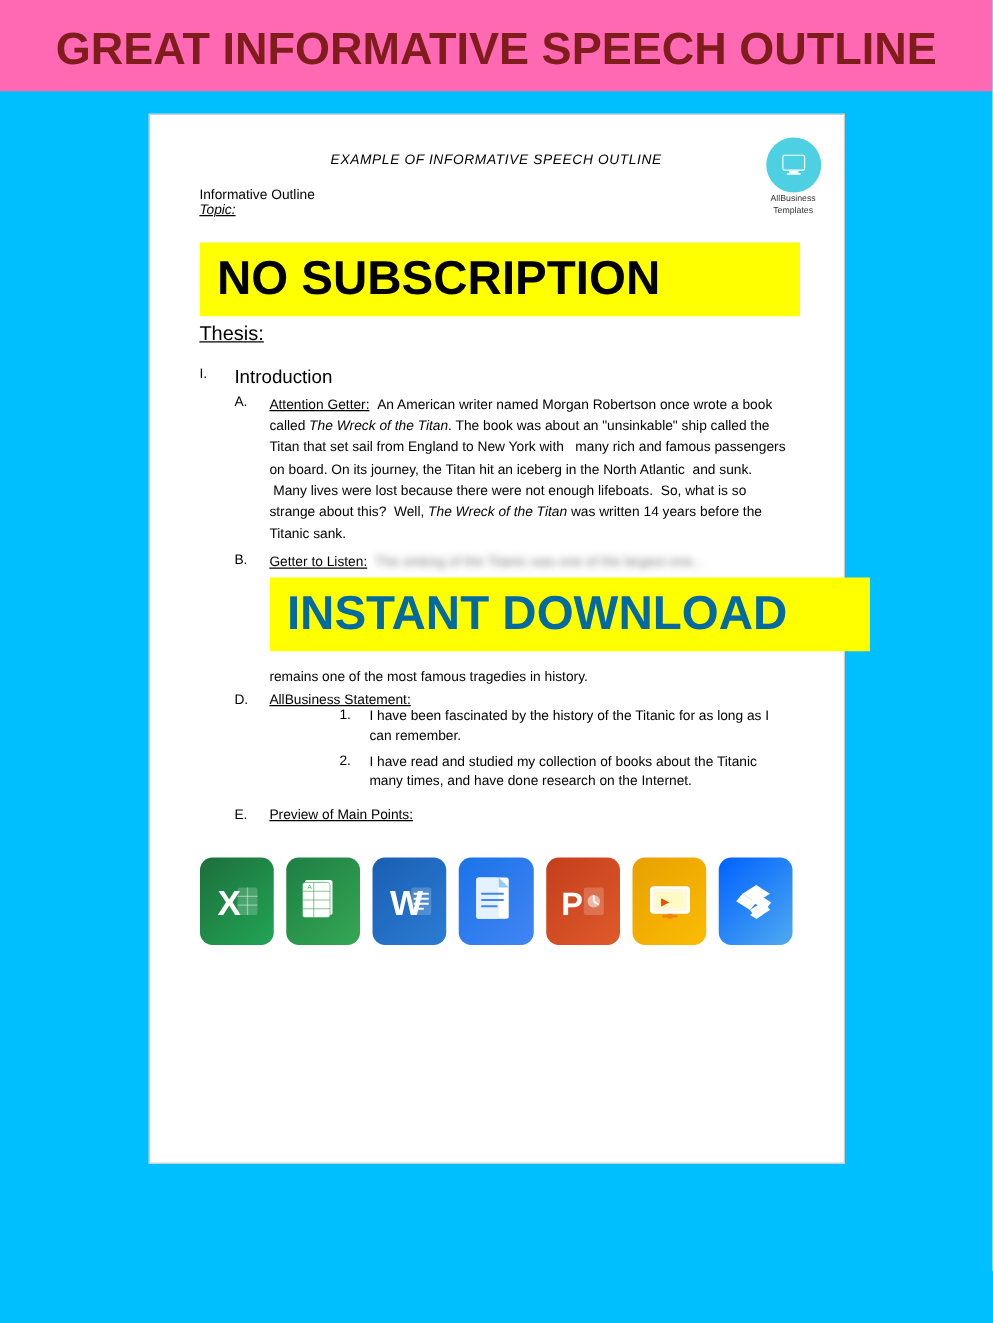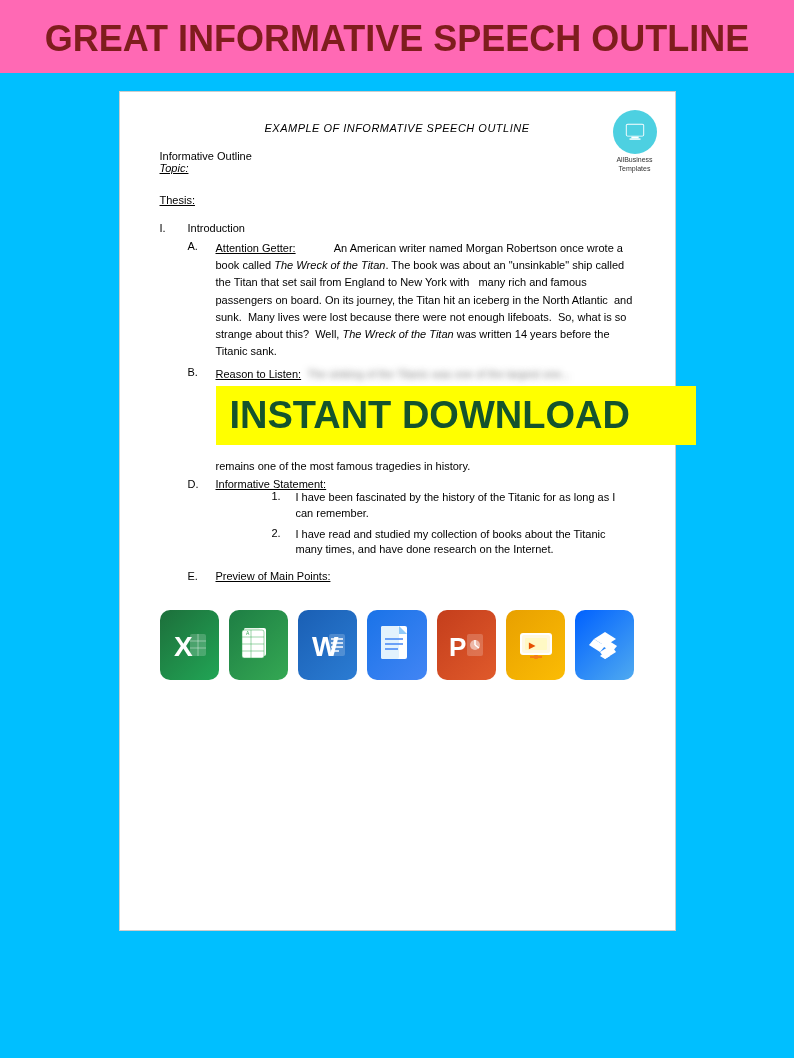--- a/index.html
+++ b/index.html
@@ -90,56 +90,56 @@
     }
     .instant-banner {
       background: #ffff00;
       padding: 8px 14px;
       margin: 4px -8px;
       display: inline-block;
     }
     .instant-banner span {
       font-size: 38px;
       font-weight: 900;
-      color: #14532d;
+      color: #0369a1;
       text-transform: uppercase;
     }
     .section {
       margin-top: 16px;
     }
     .section-header {
       display: flex;
       font-size: 11px;
       margin-bottom: 6px;
     }
     .section-header .num {
       min-width: 28px;
       font-size: 11px;
     }
     .section-header .title {
-      font-size: 11px;
+      font-size: 15px;
     }
     .sub-item {
       display: flex;
       margin-bottom: 6px;
       font-size: 11px;
       padding-left: 28px;
     }
     .sub-item .letter {
       min-width: 28px;
     }
     .sub-item .content { flex: 1; }
     .sub-item .content .item-label {
       text-decoration: underline;
       display: inline;
     }
     .thesis-row {
       display: flex;
       margin-bottom: 5px;
-      font-size: 11px;
+      font-size: 16px;
       flex-direction: column;
     }
     .thesis-row .label {
       min-width: 110px;
       text-decoration: underline;
     }
     .thesis-row .value {
       flex: 1;
       line-height: 1.5;
     }
@@ -152,21 +152,20 @@
       font-size: 11px;
     }
     .numbered-item .num {
       min-width: 24px;
     }
     .numbered-item .text { flex: 1; line-height: 1.4; }
     .attention-text {
       flex: 1;
       line-height: 1.55;
       font-size: 11px;
-      margin-left: 32px;
     }
     .overlay-banner-container {
       position: relative;
     }
     .banner-block {
       display: block;
       width: 480px;
       margin: 6px 0;
     }
     .icons-row {
@@ -232,20 +231,25 @@
   </div>
 
   <div class="doc-title">EXAMPLE OF INFORMATIVE SPEECH OUTLINE</div>
 
   <div class="doc-label">Informative Outline</div>
 
   <div class="doc-row">
     <span class="label">Topic:</span>
   </div>
 
+  <div class="overlay-banner-container">
+    <div class="no-sub-banner banner-block">
+      <span>NO SUBSCRIPTION</span>
+    </div>
+  </div>
 
   <div class="thesis-row">
     <span class="label">Thesis:</span>
   </div>
 
   <div class="section">
     <div class="section-header">
       <span class="num">I.</span>
       <span class="title">Introduction</span>
     </div>
@@ -256,38 +260,38 @@
         <span class="item-label">Attention Getter:</span>
         <span class="attention-text">
           &nbsp;An American writer named Morgan Robertson once wrote a book called <em>The Wreck of the Titan</em>. The book was about an "unsinkable" ship called the Titan that set sail from England to New York with &nbsp; many rich and famous passengers on board. On its journey, the Titan hit an iceberg in the North Atlantic &nbsp;and sunk. &nbsp;Many lives were lost because there were not enough lifeboats. &nbsp;So, what is so strange about this? &nbsp;Well, <em>The Wreck of the Titan</em> was written 14 years before the Titanic sank.
         </span>
       </div>
     </div>
 
     <div class="sub-item">
       <span class="letter">B.</span>
       <div class="content">
-        <span class="item-label">Reason to Listen:</span>
+        <span class="item-label">Getter to Listen:</span>
         <span class="blurred-text">
           &nbsp;The sinking of the Titanic was one of the largest one...
         </span>
 
         
         <div class="instant-banner banner-block" style="margin-top:4px; margin-bottom:4px;">
           <span>INSTANT DOWNLOAD</span>
         </div>
 
         <div style="font-size:11px; margin-top:15px;">remains one of the most famous tragedies in history.</div>
       </div>
     </div>
 
     <div class="sub-item">
       <span class="letter">D.</span>
       <div class="content">
-        <span class="item-label">Informative Statement:</span>
+        <span class="item-label">AllBusiness Statement:</span>
         <div class="numbered-items">
           <div class="numbered-item">
             <span class="num">1.</span>
             <span class="text">I have been fascinated by the history of the Titanic for as long as I can remember.</span>
           </div>
           <div class="numbered-item">
             <span class="num">2.</span>
             <span class="text">I have read and studied my collection of books about the Titanic   many times, and have done research on the Internet.</span>
           </div>
         </div>

